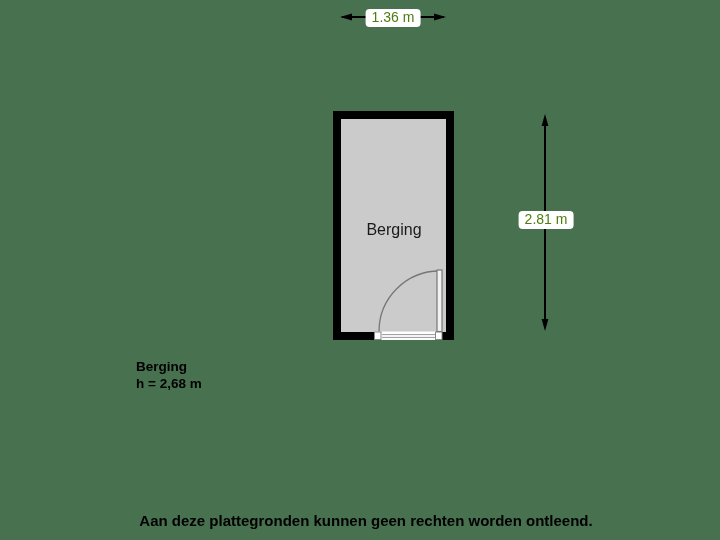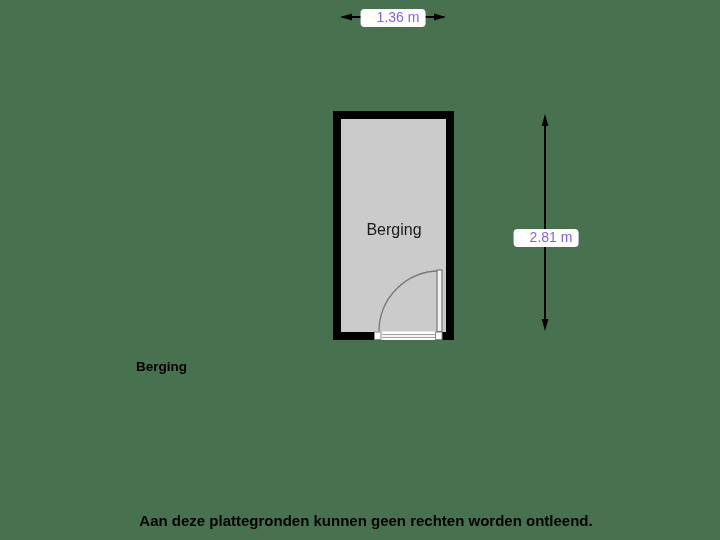--- a/index.html
+++ b/index.html
@@ -16,29 +16,29 @@
   }
   .plan-svg {
     position: absolute;
     left: 0;
     top: 0;
   }
   .dim-label {
     position: absolute;
     transform: translate(-50%, -50%);
     background: #ffffff;
-    color: #8b5cf6;
+    color: #4d7c0f;
     font-size: 14px;
     line-height: 15px;
-    padding: 1px 6px 2px 16px;
+    padding: 1px 6px 2px 6px;
     border-radius: 4px;
     white-space: nowrap;
   }
   .dim-top   { left: 393px; top: 18px; }
-  .dim-right { left: 546px; top: 238px; }
+  .dim-right { left: 546px; top: 220px; }
   .room-label {
     position: absolute;
     left: 394px;
     top: 230px;
     transform: translate(-50%, -50%);
     color: #1a1a1a;
     font-size: 16px;
     white-space: nowrap;
   }
   .legend {
@@ -102,17 +102,18 @@
   </svg>
 
   <div class="dim-label dim-top">1.36 m</div>
 
   <div class="dim-label dim-right">2.81 m</div>
 
   <div class="room-label">Berging</div>
 
   <div class="legend">
     <div>Berging</div>
+    <div>h = 2,68 m</div>
   </div>
 
   <div class="disclaimer">Aan deze plattegronden kunnen geen rechten worden ontleend.</div>
 
 </div>
 
 </body></html>

